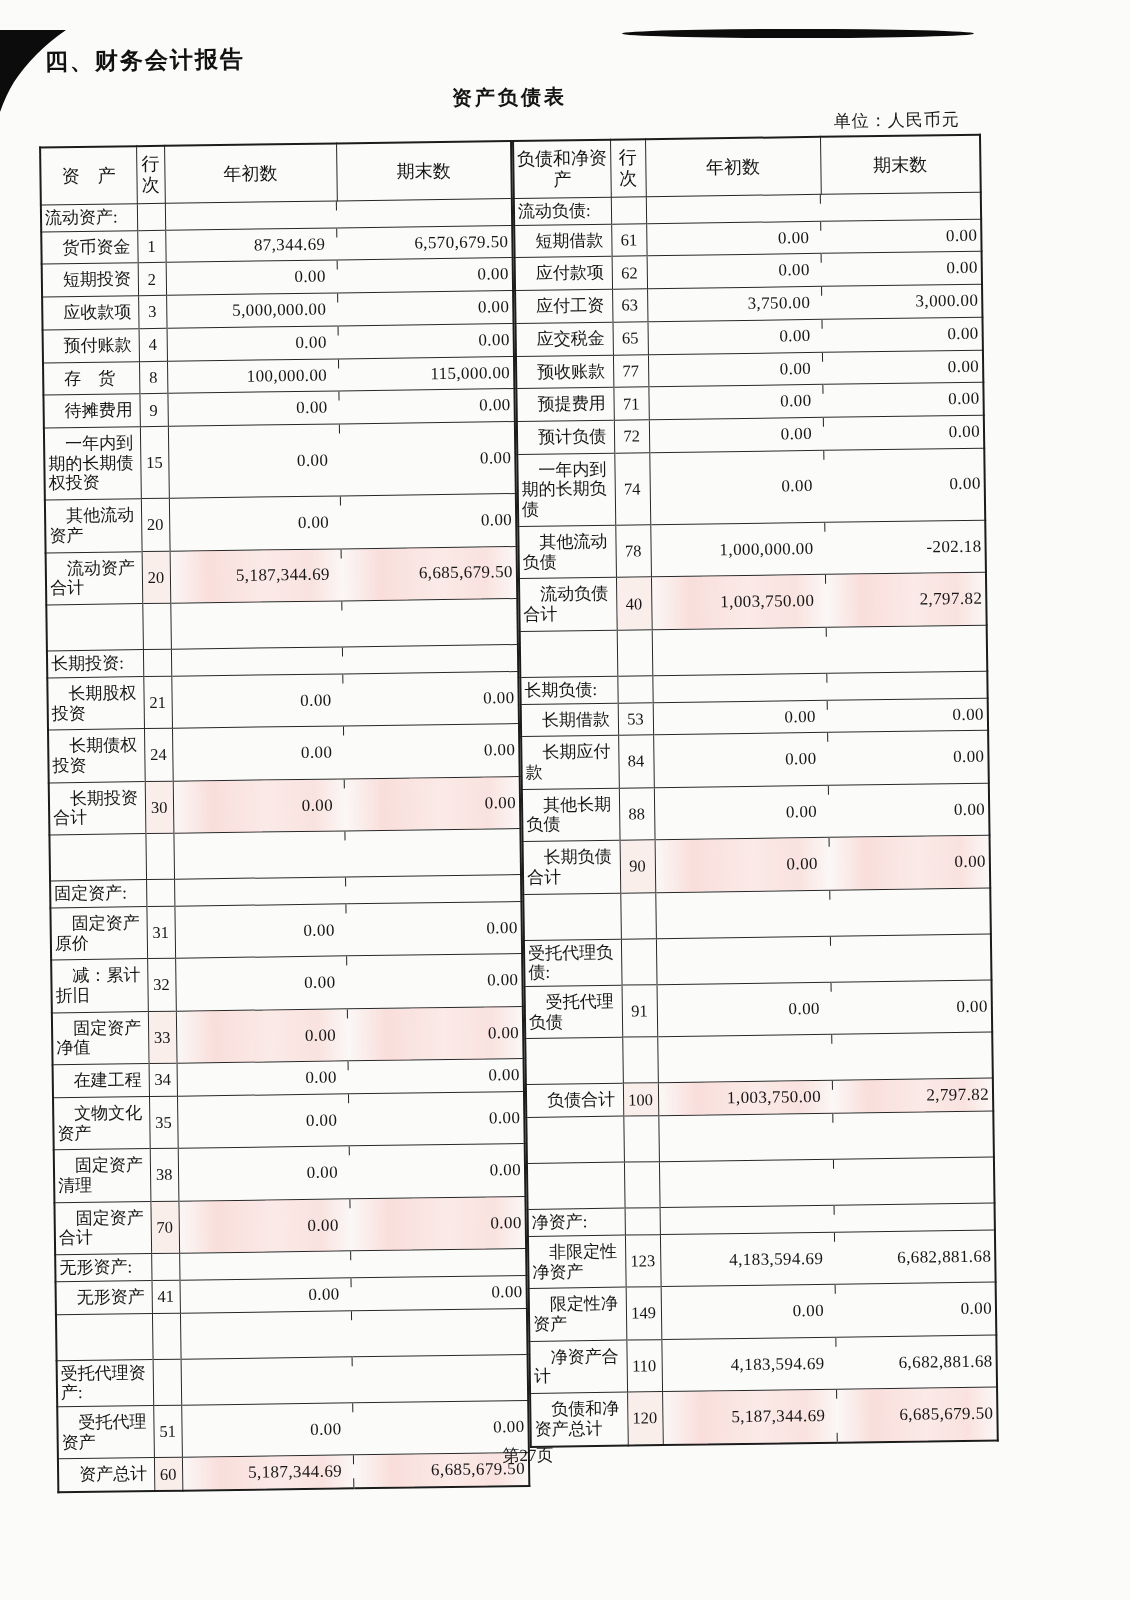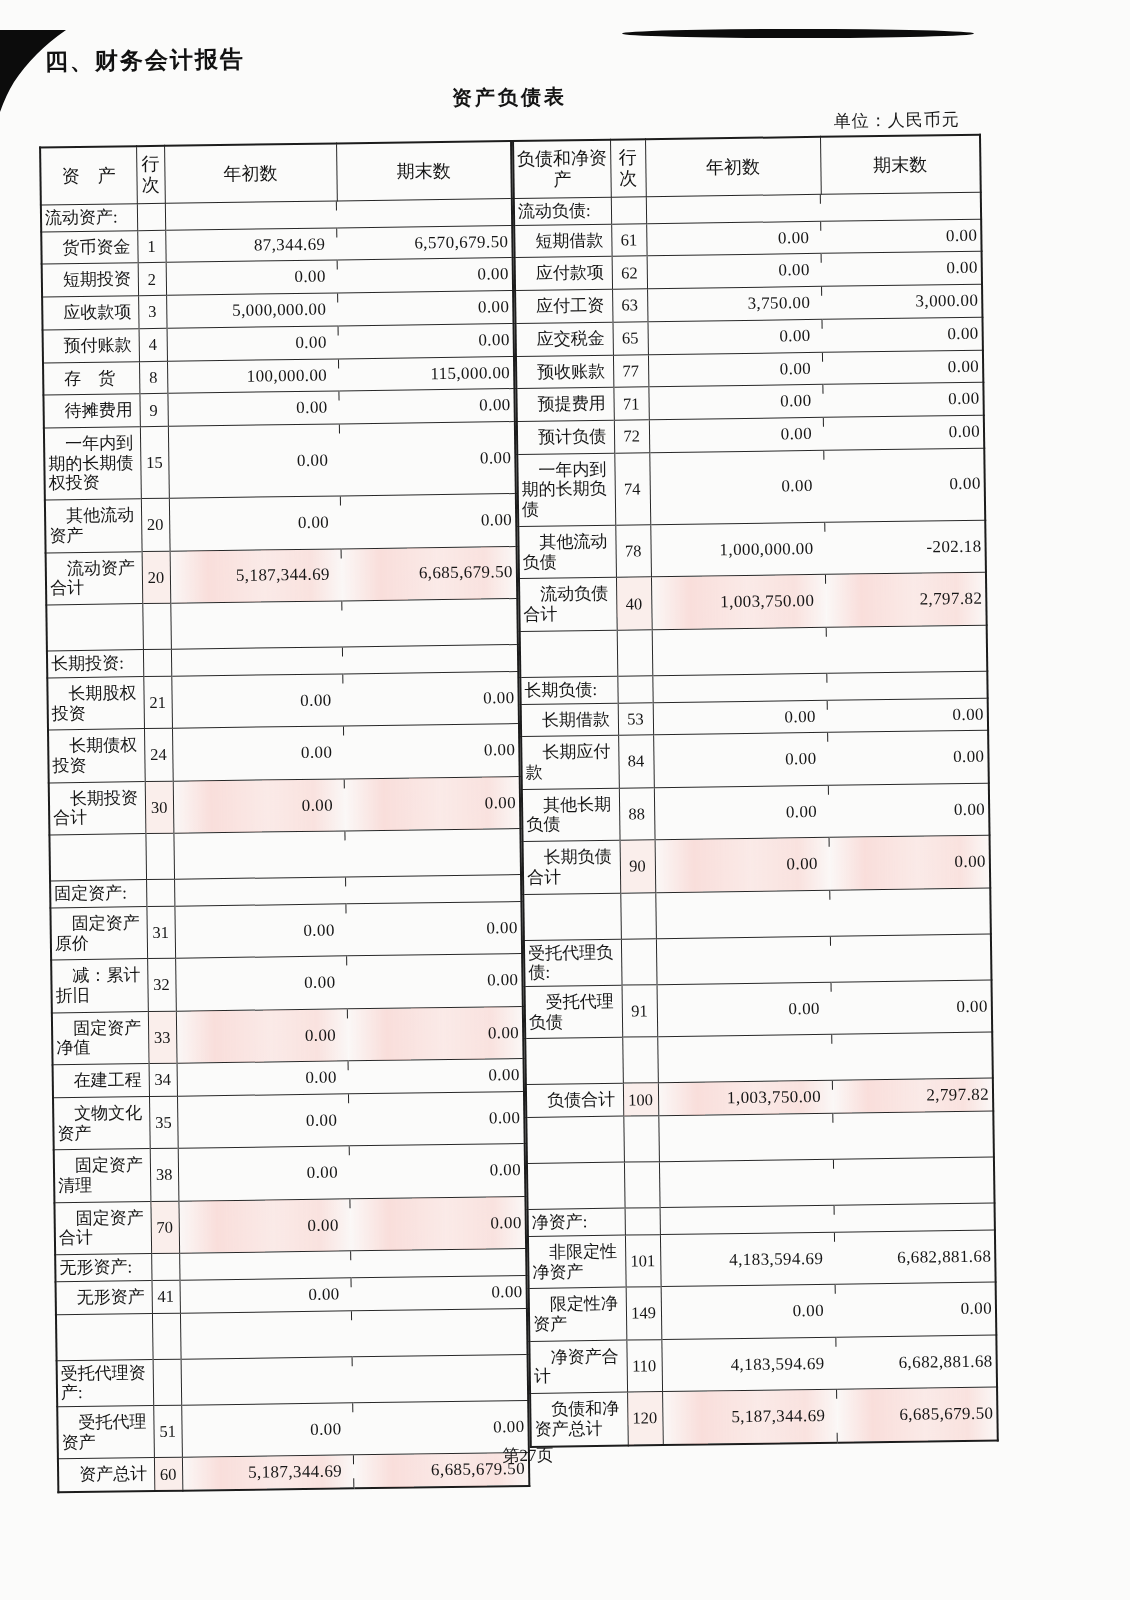--- a/index.html
+++ b/index.html
@@ -460,21 +460,21 @@
             <td class="c-end"></td>
           </tr>
           <tr class="row-section">
             <td class="c-label">净资产:</td>
             <td class="c-line"></td>
             <td class="c-begin"></td>
             <td class="c-end"></td>
           </tr>
           <tr class="row-item">
             <td class="c-label">非限定性净资产</td>
-            <td class="c-line">101</td>
+            <td class="c-line">123</td>
             <td class="c-begin">4,183,594.69</td>
             <td class="c-end">6,682,881.68</td>
           </tr>
           <tr class="row-item">
             <td class="c-label">限定性净资产</td>
             <td class="c-line">149</td>
             <td class="c-begin">0.00</td>
             <td class="c-end">0.00</td>
           </tr>
           <tr class="row-item">

